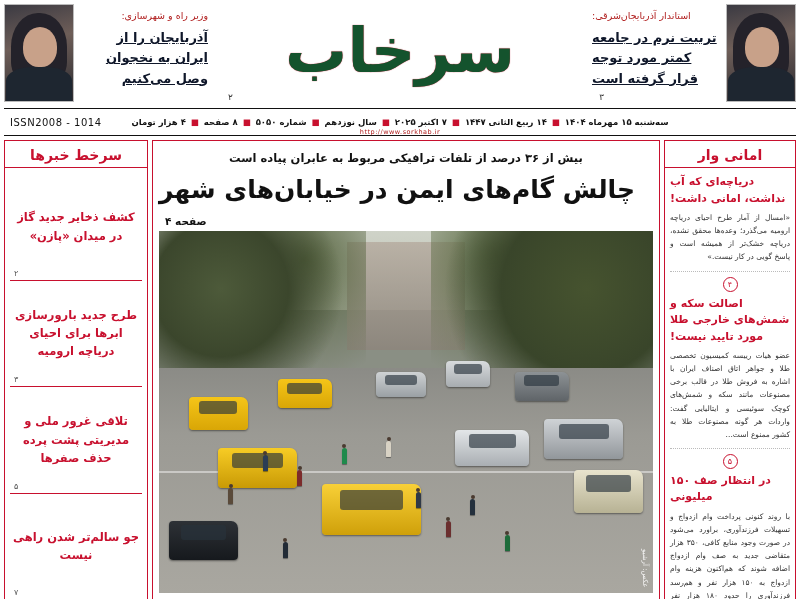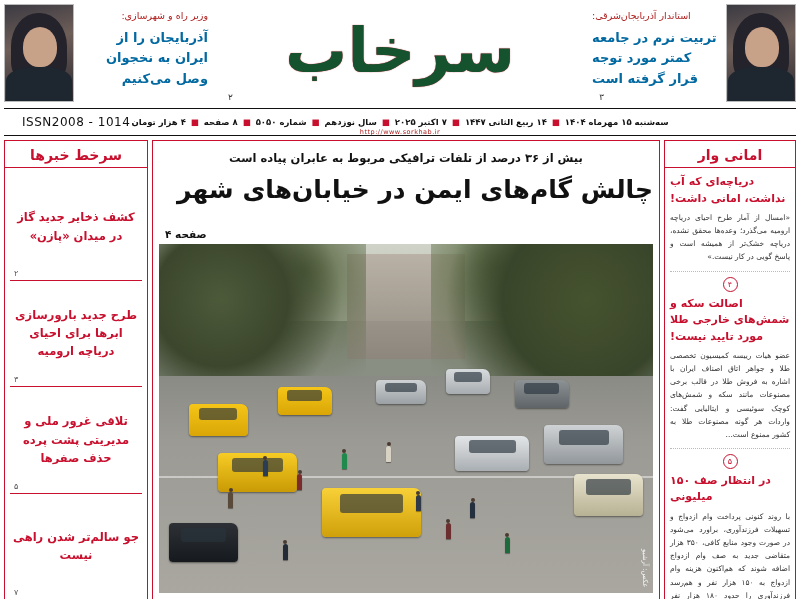--- a/index.html
+++ b/index.html
@@ -79,22 +79,23 @@
     font-family: "DejaVu Sans", sans-serif;
     font-size: 9.5px;
     color: #b01c1c;
     margin-bottom: 6px;
     line-height: 1.3;
   }
   .mast-headline {
     font-family: "DejaVu Sans", sans-serif;
     font-size: 13px;
     font-weight: bold;
-    color: #0369a1;
+    color: #0f172a;
     line-height: 1.55;
+    text-decoration: underline;
   }
   .mast-center {
     flex: 1;
     display: flex;
     align-items: center;
     justify-content: center;
     position: relative;
   }
   .logo {
     font-family: "DejaVu Sans", sans-serif;
@@ -158,22 +159,22 @@
     position: absolute;
     left: 50%;
     transform: translateX(-50%);
     bottom: -1px;
     font-size: 6.5px;
     color: #b01c1c;
     letter-spacing: 0.5px;
   }
   .infobar .issn {
     position: absolute;
-    left: 18px;
-    font-size: 12px;
+    left: 6px;
+    font-size: 10px;
     letter-spacing: 0.5px;
     color: #111;
   }
 
   
   .content {
     display: flex;
     flex-direction: row;
     margin: 4px 4px 0 4px;
     height: 460px;
@@ -246,23 +247,23 @@
     font-size: 11.5px;
     font-weight: bold;
     color: #111;
     text-align: center;
     margin: 4px 0 8px 0;
   }
   .lead-title {
     font-size: 25px;
     font-weight: bold;
     color: #111;
-    text-align: right;
+    text-align: left;
     line-height: 1.35;
-    margin-bottom: 21px;
+    margin-bottom: 8px;
   }
   .lead-page {
     font-size: 10.5px;
     color: #111;
     text-align: left;
     padding: 0 6px 4px 6px;
     font-weight: bold;
   }
   .photo {
     flex: 1;

